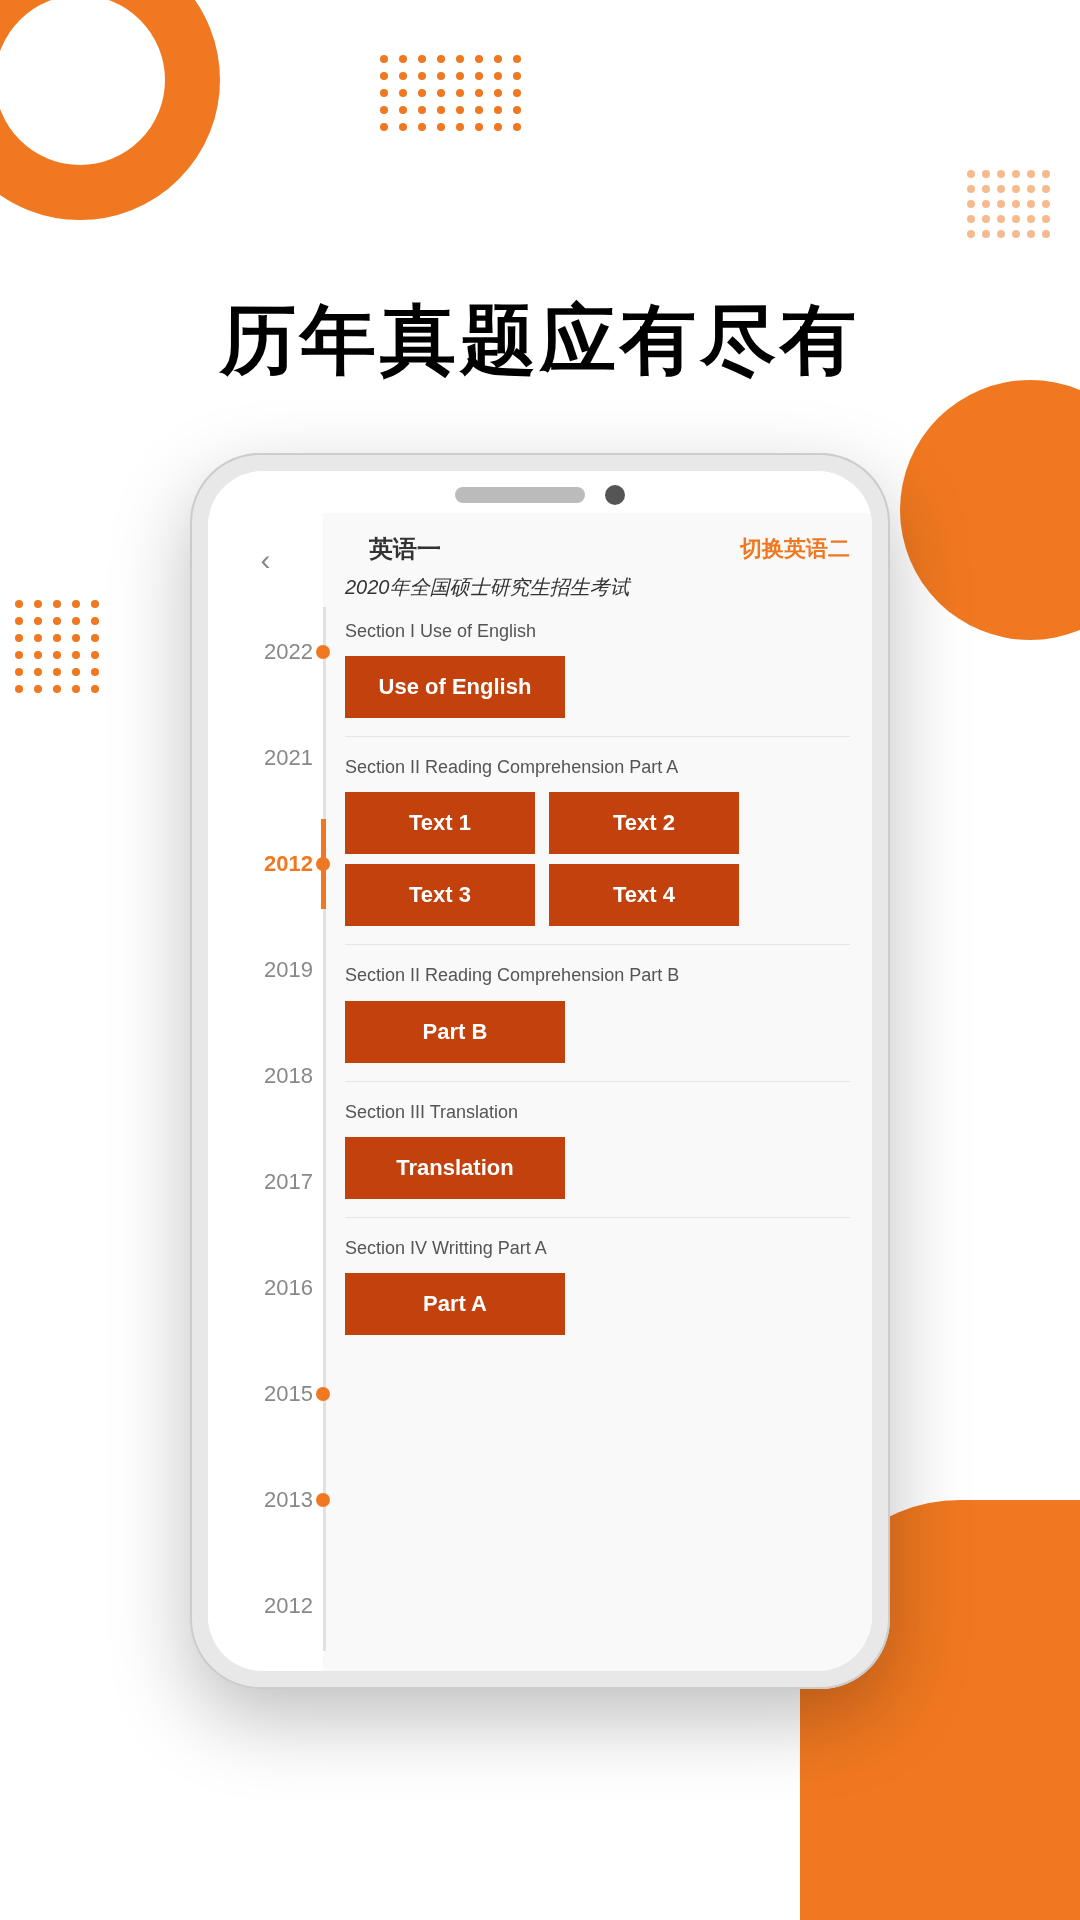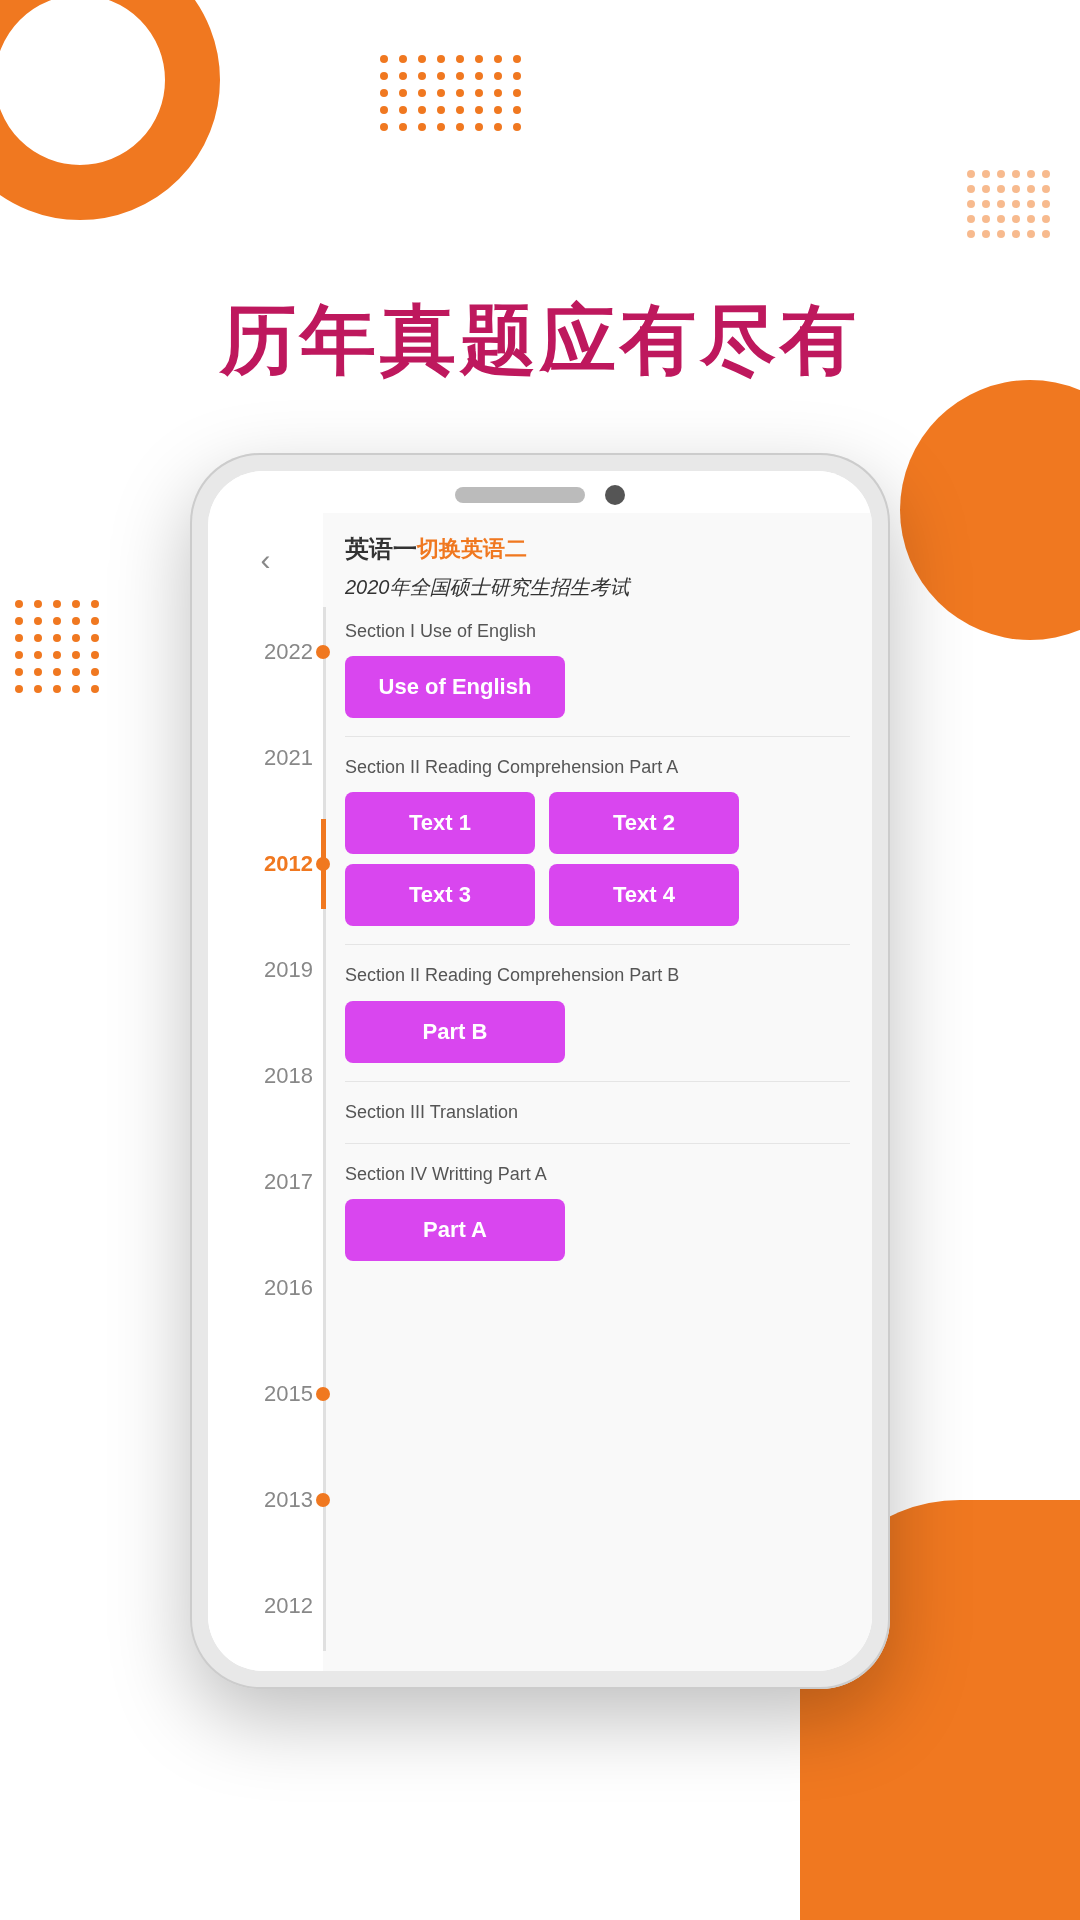--- a/index.html
+++ b/index.html
@@ -75,21 +75,21 @@
       display: inline-block;
     }
 
     
     .main-title {
       position: relative;
       z-index: 1;
       text-align: center;
       font-size: 76px;
       font-weight: 900;
-      color: #be185d;
+      color: #000000;
       letter-spacing: 4px;
       padding-top: 290px;
       padding-bottom: 60px;
     }
 
     
     .phone-wrapper {
       position: relative;
       z-index: 2;
       display: flex;
@@ -207,22 +207,24 @@
     
     .content-area {
       flex: 1;
       background: #f9f9f9;
       padding: 20px 22px;
       overflow-y: auto;
     }
 
     .content-header {
       display: flex;
+      justify-content: space-between;
       align-items: center;
       margin-bottom: 8px;
+      margin-left: 24px;
     }
     .content-title-zh {
       font-size: 24px;
       color: #333;
       font-weight: 600;
     }
     .switch-btn {
       font-size: 22px;
       color: #f07820;
       font-weight: 700;
@@ -244,26 +246,26 @@
       line-height: 1.4;
     }
 
     .btn-row {
       display: flex;
       gap: 14px;
       margin-bottom: 10px;
       flex-wrap: wrap;
     }
     .orange-btn {
-      background: #d946ef;
+      background: #c2410c;
       color: #fff;
       font-size: 22px;
       font-weight: 700;
       border: none;
-      border-radius: 8px;
+      border-radius: 0;
       padding: 18px 13px;
       width: 190px;
       text-align: center;
       cursor: pointer;
       display: flex;
       align-items: center;
       justify-content: center;
     }
     .orange-btn.wide {
       width: 220px;
@@ -502,20 +504,23 @@
           <div class="section-divider"></div>
 
           <div class="section-label">Section II Reading Comprehension Part B</div>
           <div class="btn-row">
             <button class="orange-btn wide">Part B</button>
           </div>
 
           <div class="section-divider"></div>
 
           <div class="section-label">Section III Translation</div>
+          <div class="btn-row">
+            <button class="orange-btn wide">Translation</button>
+          </div>
 
           <div class="section-divider"></div>
 
           <div class="section-label">Section IV Writting Part A</div>
           <div class="btn-row">
             <button class="orange-btn wide">Part A</button>
           </div>
         </div>
       </div>
     </div>

